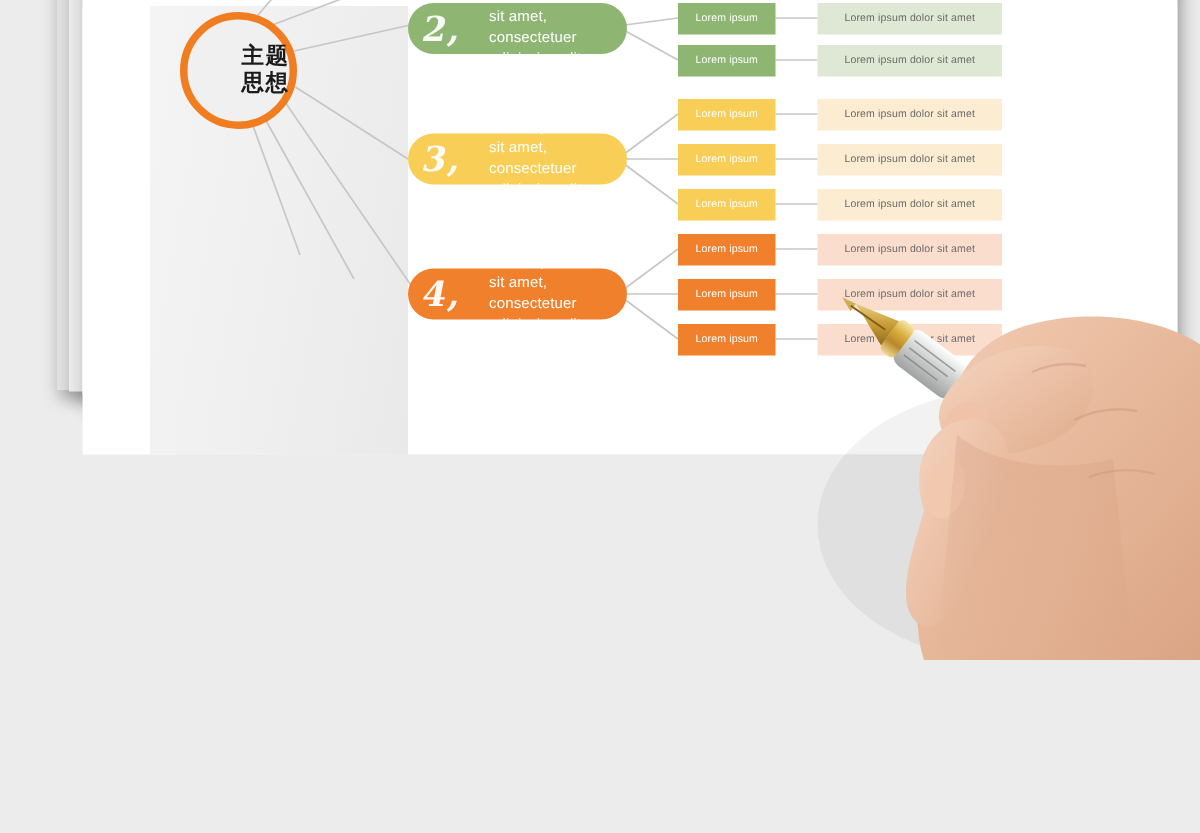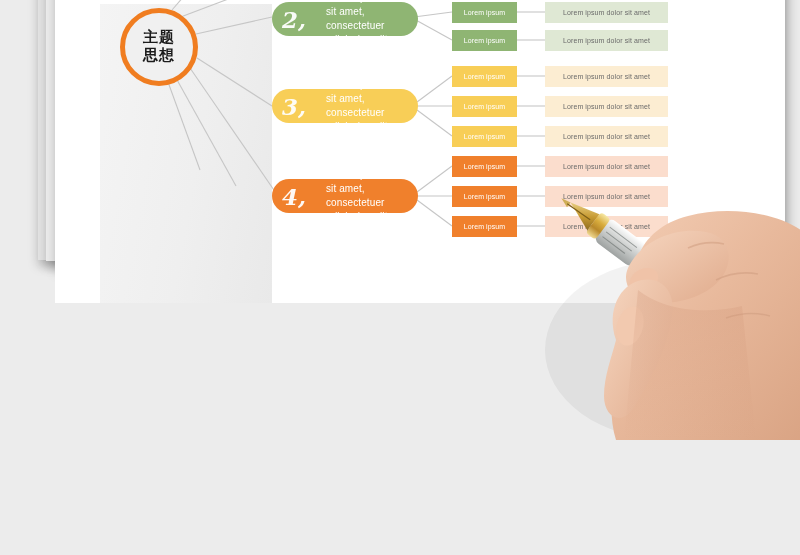--- a/index.html
+++ b/index.html
@@ -28,21 +28,21 @@
   #margin-white{position:absolute;left:0;top:0;width:45px;height:300px;background:#fff;}
 
   
   #canvas{position:absolute;left:0;top:0;width:800px;height:270px;}
   #links{position:absolute;left:0;top:0;width:800px;height:270px;}
 
   
   #center-node{
     position:absolute;left:120px;top:8px;width:78px;height:78px;border-radius:50%;
     background:#f0f0f0;border:5px solid #F07D20;box-sizing:border-box;
-    display:flex;align-items:center;justify-content:center;
+    display:flex;align-items:center;justify-content:flex-end;
   }
   #center-label{
     font-family:"DejaVu Sans","Liberation Sans",sans-serif;
     font-size:15px;font-weight:bold;color:#1b1b1b;line-height:1.18;
     text-align:center;letter-spacing:1px;
   }
 
   
   .pill{position:absolute;height:34px;border-radius:17px;display:flex;align-items:center;
         box-sizing:border-box;padding-left:10px;}

